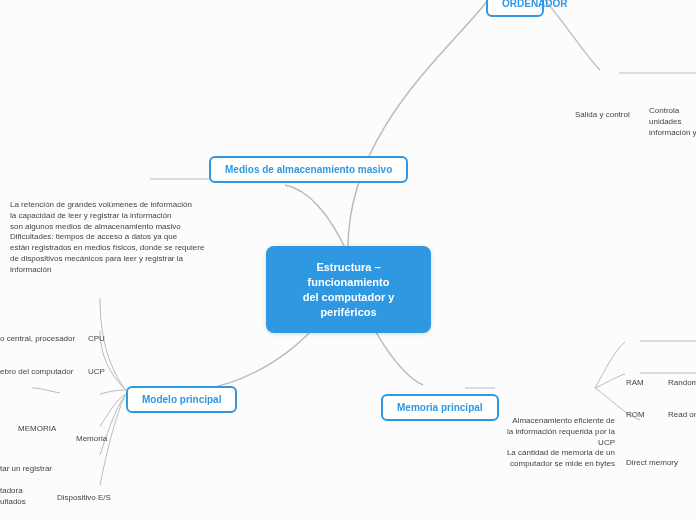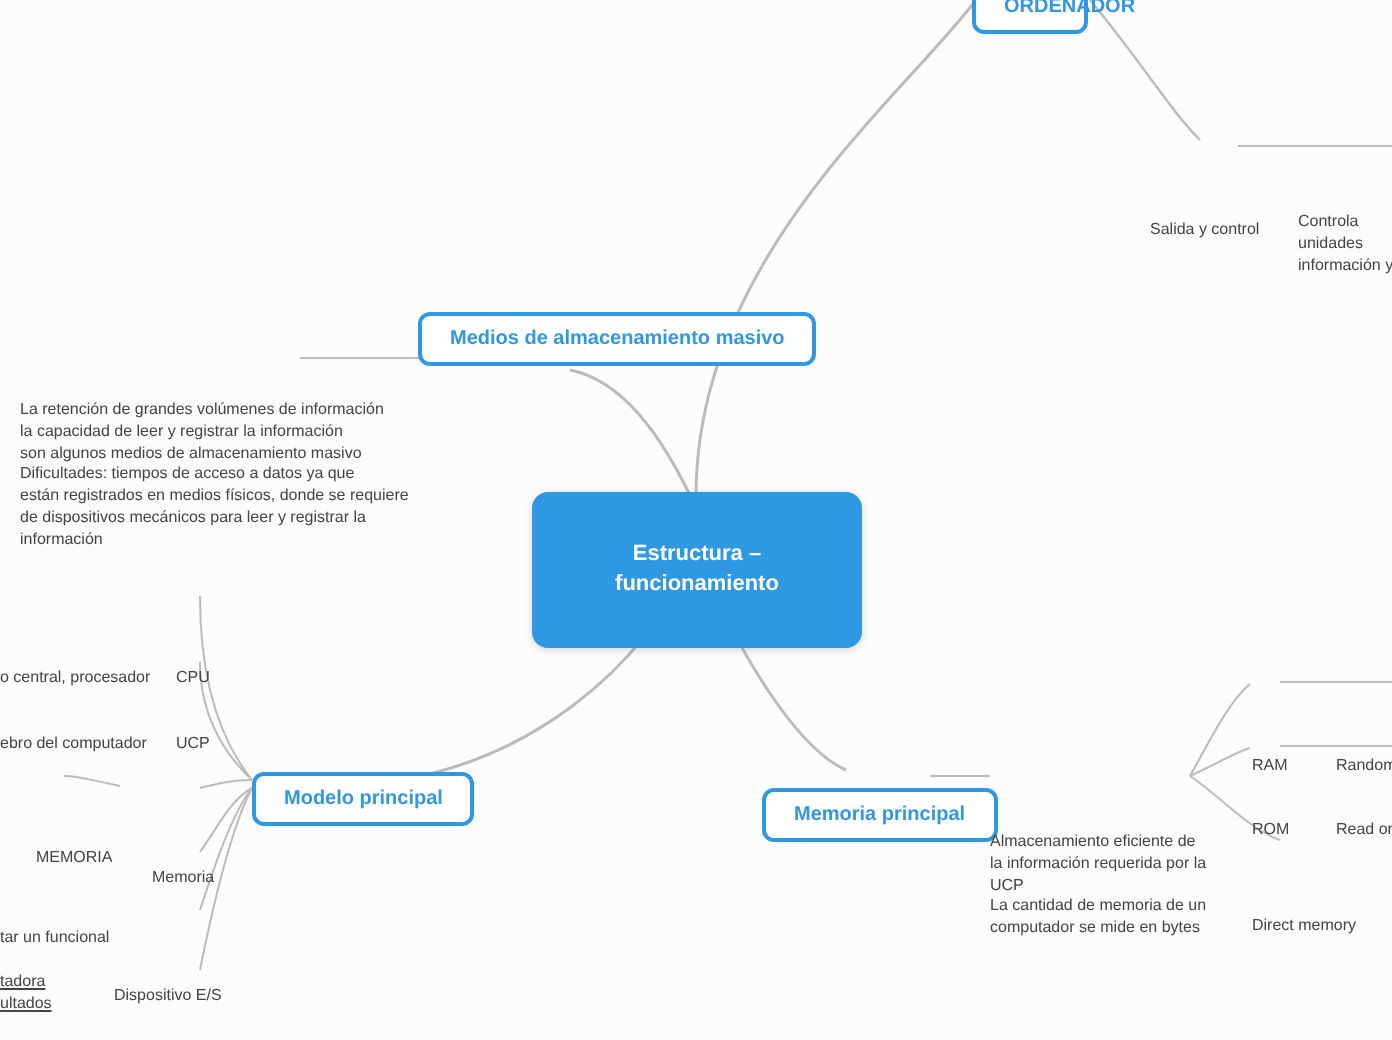--- a/index.html
+++ b/index.html
@@ -25,21 +25,21 @@
     font-size: 11px;
     font-weight: bold;
     text-align: center;
     white-space: nowrap;
   }
   .node.central {
     background: #2f98e2;
     color: #fff;
     white-space: normal;
     line-height: 1.35;
-    padding: 24px 16px;
+    padding: 14px 16px;
     border-radius: 8px;
     box-shadow: 0 1px 4px rgba(0,0,0,0.15);
     font-size: 11px;
   }
   .node.topic {
     background: #fff;
     border: 2px solid #2f98e2;
     color: #2f98e2;
     font-size: 10px;
   }
@@ -84,46 +84,47 @@
   <path d="M 640 373 C 655 373, 665 373, 696 373" stroke="#bbb" stroke-width="1" fill="none"></path>
 </svg>
 
 <div class="node topic" style="left:486px; top:-10px; width:58px;">ORDENADOR</div>
 
 <div class="leaf" style="left:575px; top:70px">Salida y control</div>
 <div class="leaf multi" style="left:649px; top:66px; width:60px;">Controla unidades<br>información y la</div>
 
 <div class="node central" style="left:266px; top:246px; width:165px;">
   <span>Estructura – funcionamiento</span><br>
+  <span>del computador y periféricos</span>
 </div>
 
 <div class="node topic" style="left:209px; top:156px;">Medios de almacenamiento masivo</div>
 <div class="leaf multi" style="left:10px; top:160px; width:200px;">La retención de grandes volúmenes de información<br>la capacidad de leer y registrar la información<br>son algunos medios de almacenamiento masivo<br>Dificultades: tiempos de acceso a datos ya que<br>están registrados en medios físicos, donde se requiere<br>de dispositivos mecánicos para leer y registrar la información</div>
 
 <div class="node topic" style="left:126px; top:386px;">Modelo principal</div>
 
 <div class="leaf" style="left:0px; top:294px;">o central, procesador</div>
 <div class="leaf" style="left:88px; top:294px;">CPU</div>
 
 <div class="leaf" style="left:0px; top:327px;">ebro del computador</div>
 <div class="leaf" style="left:88px; top:327px;">UCP</div>
 
 <div class="leaf" style="left:18px; top:384px;">MEMORIA</div>
 <div class="leaf" style="left:76px; top:394px;">Memoria</div>
 
-<div class="leaf" style="left:0px; top:424px;">tar un funcional</div>
+<div class="leaf" style="left:0px; top:424px;">tar un registrar</div>
 
-<div class="leaf multi" style="left:0px; top:446px; width:30px;text-decoration:underline;">tadora<br>ultados</div>
+<div class="leaf multi" style="left:0px; top:446px; width:30px;">tadora<br>ultados</div>
 <div class="leaf" style="left:57px; top:453px;">Dispositivo E/S</div>
 
 <div class="leaf" style="left:0px; top:479px;">s de entrada y</div>
 <div class="leaf" style="left:78px; top:483px;">Canales</div>
 
 <div class="node topic" style="left:381px; top:382px;margin-top:12px;">Memoria principal</div>
-<div class="leaf multi" style="left:495px; top:376px; width:120px;">Almacenamiento eficiente de<br>la información requerida por la UCP<br>La cantidad de memoria de un<br>computador se mide en bytes</div>
+<div class="leaf multi" style="left:495px; top:376px; width:120px;text-align:right;">Almacenamiento eficiente de<br>la información requerida por la UCP<br>La cantidad de memoria de un<br>computador se mide en bytes</div>
 
 <div class="leaf" style="left:626px; top:338px;">RAM</div>
 <div class="leaf" style="left:668px; top:338px;">Random a</div>
 
 <div class="leaf" style="left:626px; top:370px;">ROM</div>
 <div class="leaf" style="left:668px; top:370px;">Read onl</div>
 
 <div class="leaf" style="left:626px; top:418px;">Direct memory</div>
 
 </body></html>

